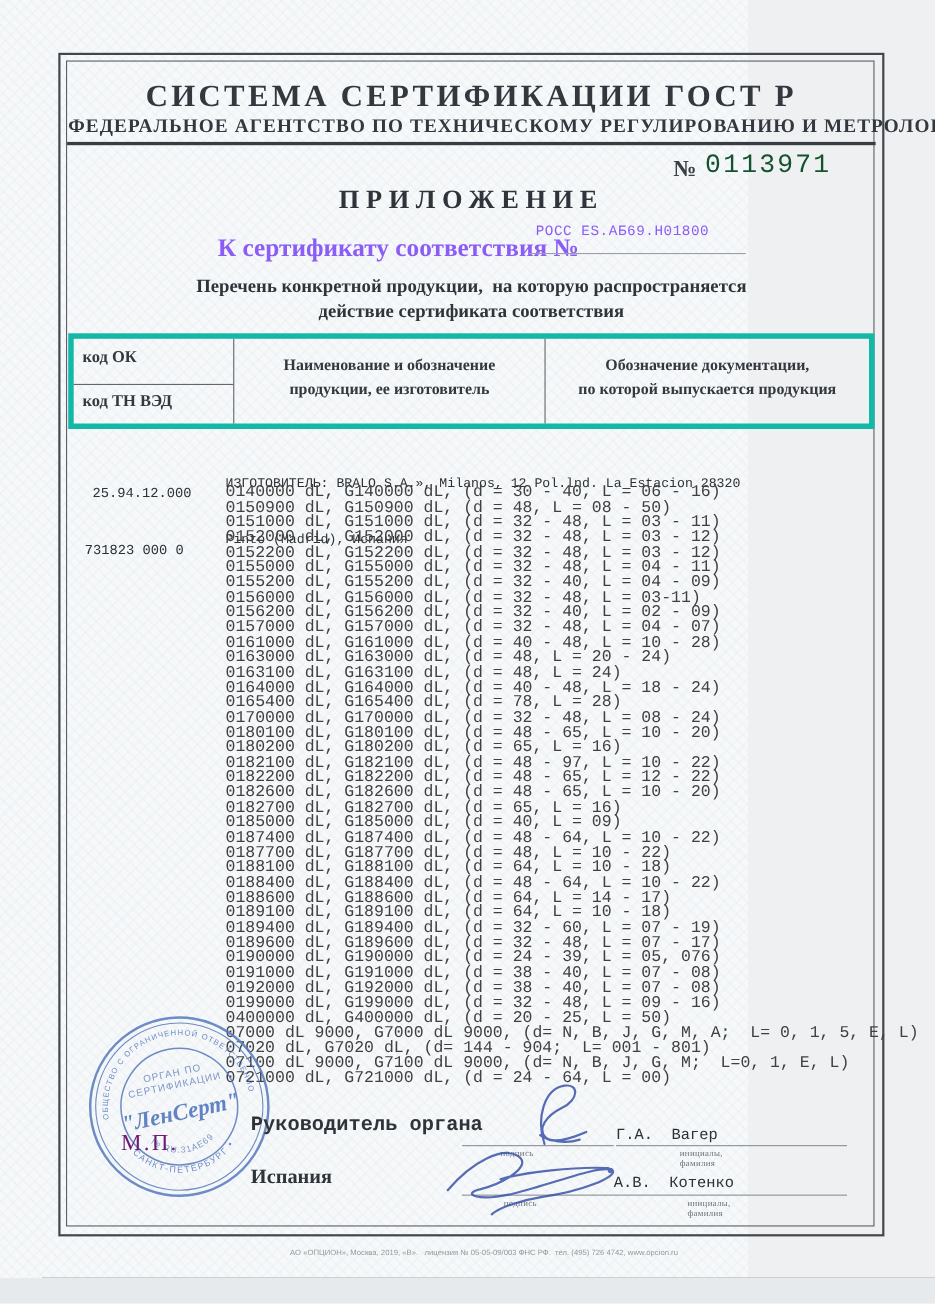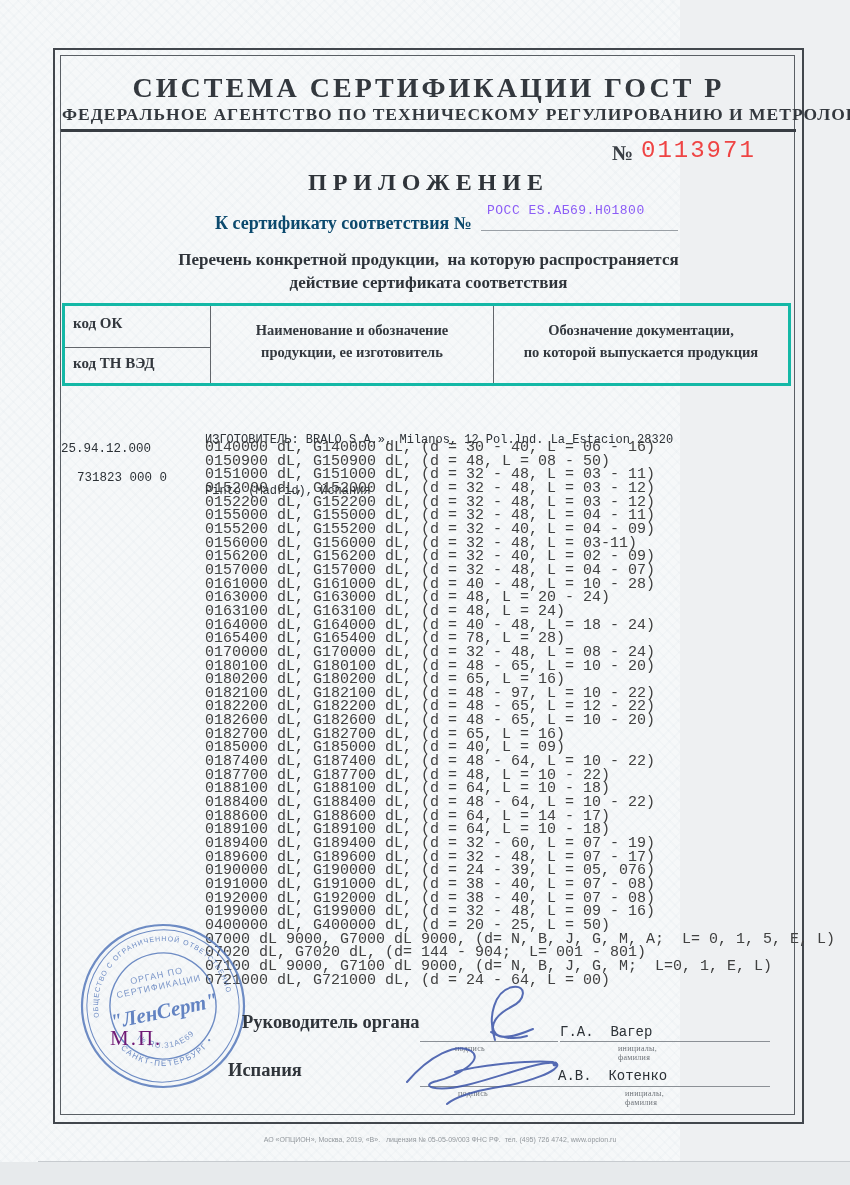--- a/index.html
+++ b/index.html
@@ -28,54 +28,54 @@
   .abs{position:absolute;}
   .center{text-align:center;}
   .serif{font-family:"Liberation Serif","DejaVu Serif",serif;}
   .mono{font-family:"Liberation Mono","DejaVu Sans Mono",monospace;}
 
   .gost-title{left:62px;top:72px;width:733px;font-size:28px;font-weight:bold;letter-spacing:3px;color:#33383e;white-space:nowrap;}
   .agency-title{left:62px;top:104px;width:733px;font-size:17.5px;font-weight:bold;letter-spacing:1px;color:#33383e;white-space:nowrap;}
   .header-divider{left:61px;top:129px;width:735px;height:2.5px;background:#383d43;}
 
   .blank-no-sign{left:612px;top:141px;font-size:21px;font-weight:bold;color:#3a3f45;}
-  .blank-no-value{left:641px;top:137px;font-size:24px;letter-spacing:2px;color:#ef4444;}
+  .blank-no-value{left:641px;top:137px;font-size:24px;letter-spacing:2px;color:#14532d;}
 
   .appendix-title{left:62px;top:169px;width:733px;font-size:24px;font-weight:bold;letter-spacing:6px;color:#2f343a;}
 
-  .cert-ref-label{left:198px;top:213px;font-size:18px;font-weight:bold;color:#0c4a6e;margin-left:17px;}
+  .cert-ref-label{left:198px;top:213px;font-size:23px;font-weight:bold;color:#8b5cf6;}
   .cert-ref-value{left:487px;top:203px;font-size:13px;letter-spacing:.5px;color:#8b5cf6;}
   .cert-ref-line{left:481px;top:230px;width:197px;height:1px;background:#9aa0a6;}
 
   .subtitle{left:62px;top:0;width:733px;font-size:17px;font-weight:bold;color:#2f343a;white-space:pre;}
   .subtitle.l1{top:250px;}
   .subtitle.l2{top:273px;}
 
-  .tbl{left:62px;top:303px;width:723px;height:77px;border:3px solid #14b8a6;}
+  .tbl{left:62px;top:303px;width:723px;height:77px;border:5px solid #14b8a6;}
   .tbl .v1{position:absolute;left:145px;top:0;width:1px;height:77px;background:#62666b;}
   .tbl .v2{position:absolute;left:428px;top:0;width:1px;height:77px;background:#62666b;}
   .tbl .h1{position:absolute;left:0;top:41px;width:145px;height:1px;background:#62666b;}
   .tbl-cell{position:absolute;font-size:15px;font-weight:bold;color:#33383e;}
   .tbl .c-ok{left:8px;top:9px;}
   .tbl .c-tnved{left:8px;top:49px;}
   .tbl .c-name{left:146px;top:13px;width:282px;text-align:center;font-size:14.5px;line-height:22px;}
   .tbl .c-doc{left:429px;top:13px;width:294px;text-align:center;font-size:14.5px;line-height:22px;}
 
   .manufacturer{left:205px;top:398px;font-size:12px;line-height:17px;color:#2c3136;white-space:pre;}
-  .code-ok{left:61px;top:442px;font-size:12.5px;color:#2c3136;}
-  .code-tnved{left:77px;top:471px;font-size:12.5px;color:#2c3136;}
+  .code-ok{left:84px;top:442px;font-size:12.5px;color:#2c3136;}
+  .code-tnved{left:77px;top:494px;font-size:12.5px;color:#2c3136;}
 
   .product-list{left:205px;top:441px;width:560px;}
   .product-line{font-family:Liberation Mono, monospace;font-size:15px;line-height:13.65px;color:#404040;white-space:pre;}
 
   .stamp-wrap{left:77px;top:920px;width:172px;height:172px;transform:rotate(-12deg);opacity:.88;}
   .mp-mark{left:110px;top:1026px;font-size:21px;color:#701a75;letter-spacing:2px;}
 
   .sig-label{font-size:18.5px;font-weight:bold;color:#2f343a;}
-  .lbl-head{left:242px;top:1012px;}
+  .lbl-head{left:228px;top:1012px;font-family:Liberation Mono, monospace;}
   .lbl-expert{left:228px;top:1060px;}
   .sig-line{height:1px;background:#8b9096;}
   .line1a{left:420px;top:1041px;width:138px;}
   .line1b{left:560px;top:1041px;width:210px;}
   .line2a{left:420px;top:1086px;width:138px;}
   .line2b{left:558px;top:1086px;width:212px;}
   .sig-caption{font-size:8px;color:#6d7278;letter-spacing:.3px;}
   .cap1a{left:455px;top:1044px;}
   .cap1b{left:618px;top:1044px;}
   .cap2a{left:458px;top:1089px;}

